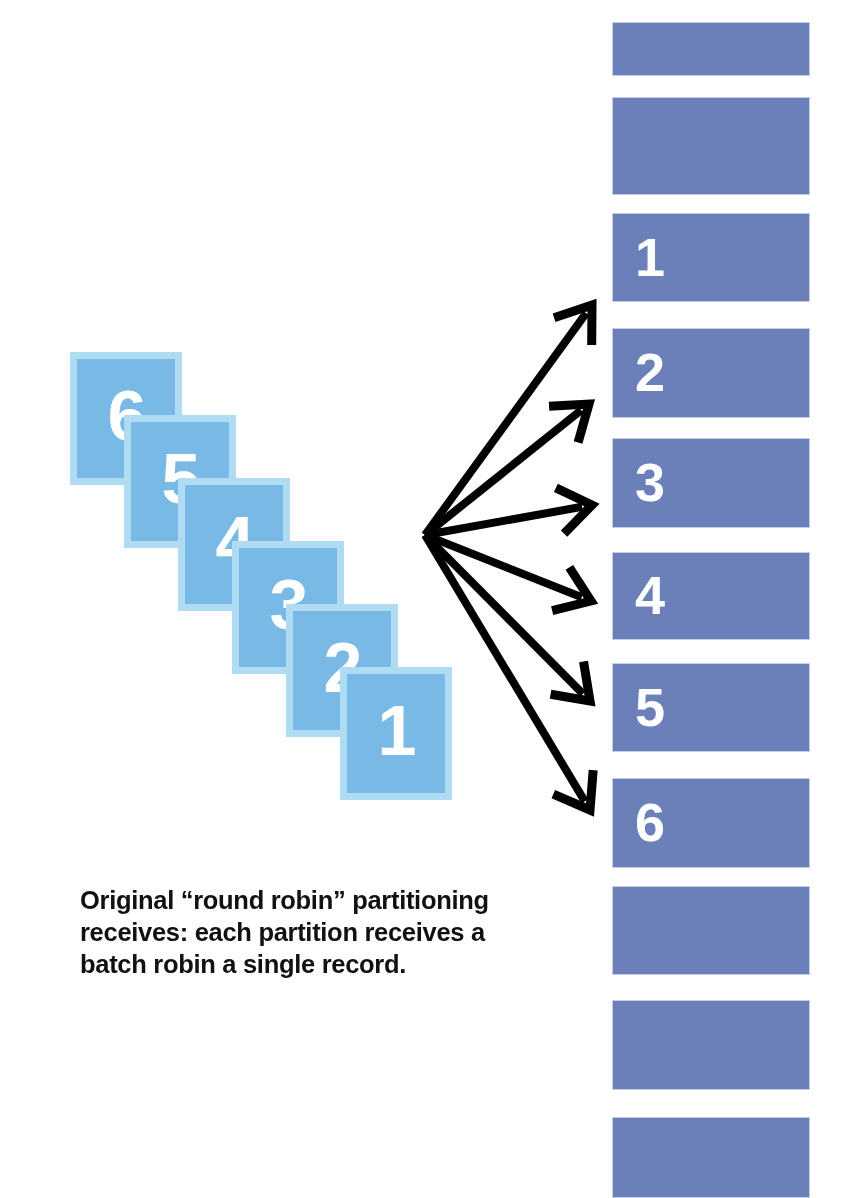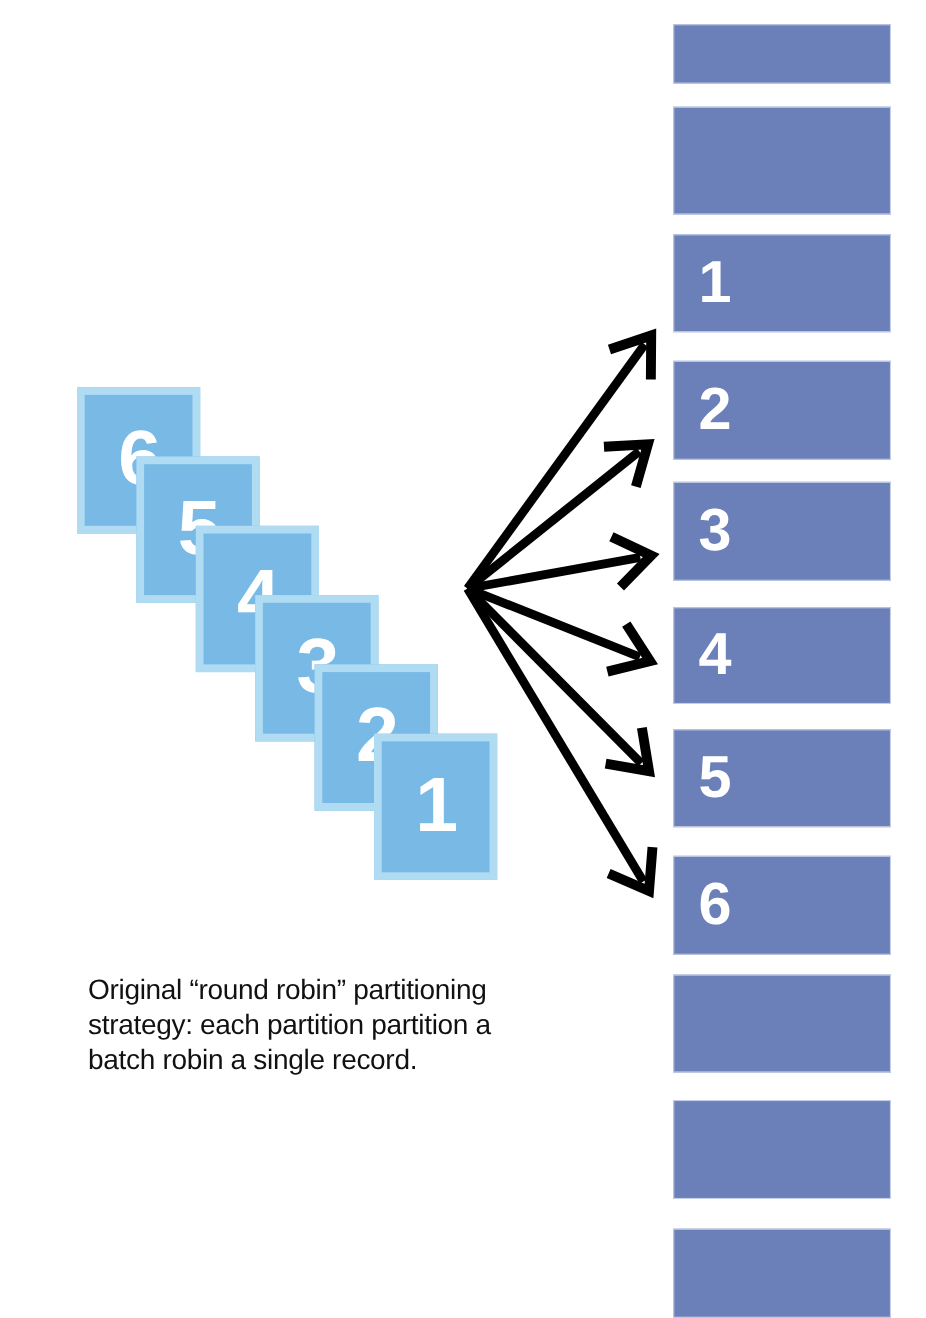--- a/index.html
+++ b/index.html
@@ -73,21 +73,21 @@
   }
 
   
   #caption {
     position: absolute;
     left: 80px;
     top: 884px;
     width: 420px;
     color: #111111;
     font-family: "Liberation Sans", sans-serif;
-    font-weight: normal;
+    font-weight: bold;
     font-size: 25.5px;
     line-height: 1.26;
     letter-spacing: -0.3px;
   }
   #caption .cap-line { display: block; }
 </style>
 </head>
 <body>
 
 <div id="canvas">
@@ -161,17 +161,17 @@
         <path d="M 550.5659615334164 694.2950309310182 L 590 701 L 583.5334232878848 661.5261683437453" fill="none" stroke="#000000" stroke-width="9" stroke-linecap="butt" stroke-linejoin="miter"></path>
       </g>
       <g>
         <line x1="425" y1="535" x2="584.8550424457247" y2="801.4250707428746" stroke="#000000" stroke-width="8" stroke-linecap="butt"></line>
         <path d="M 553.3211779544891 794.0418041949051 L 590 810 L 593.1798611345685 770.1265942868575" fill="none" stroke="#000000" stroke-width="9" stroke-linecap="butt" stroke-linejoin="miter"></path>
       </g>
     </svg>
 
   <div id="caption" style="color: rgb(17, 17, 17);">
       <span class="cap-line">Original “round robin” partitioning</span>
-      <span class="cap-line">strategy: each partition partition a</span>
+      <span class="cap-line">receives: each partition receives a</span>
       <span class="cap-line">batch robin a single record.</span>
     </div>
 
 </div>
 
 </body></html>

